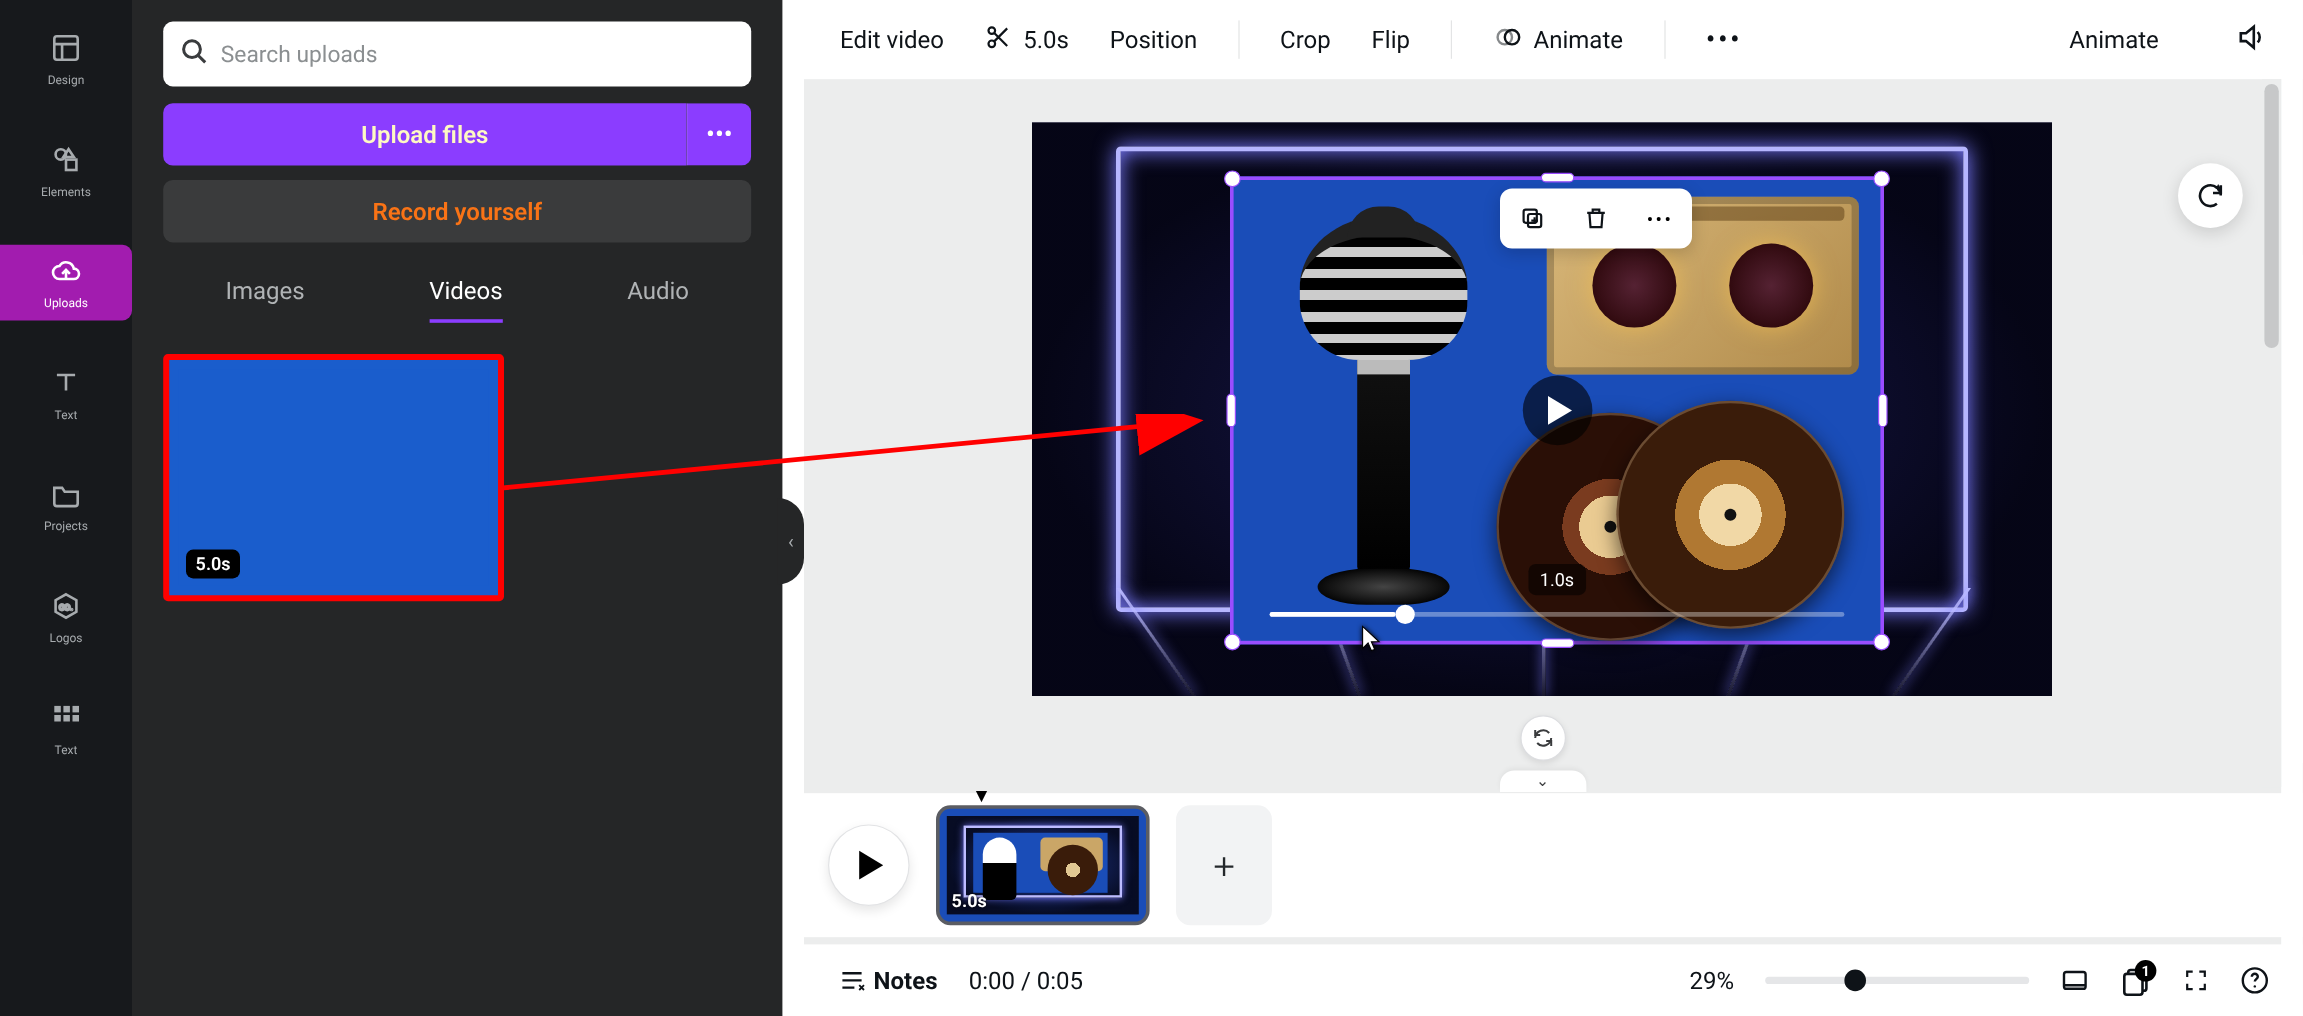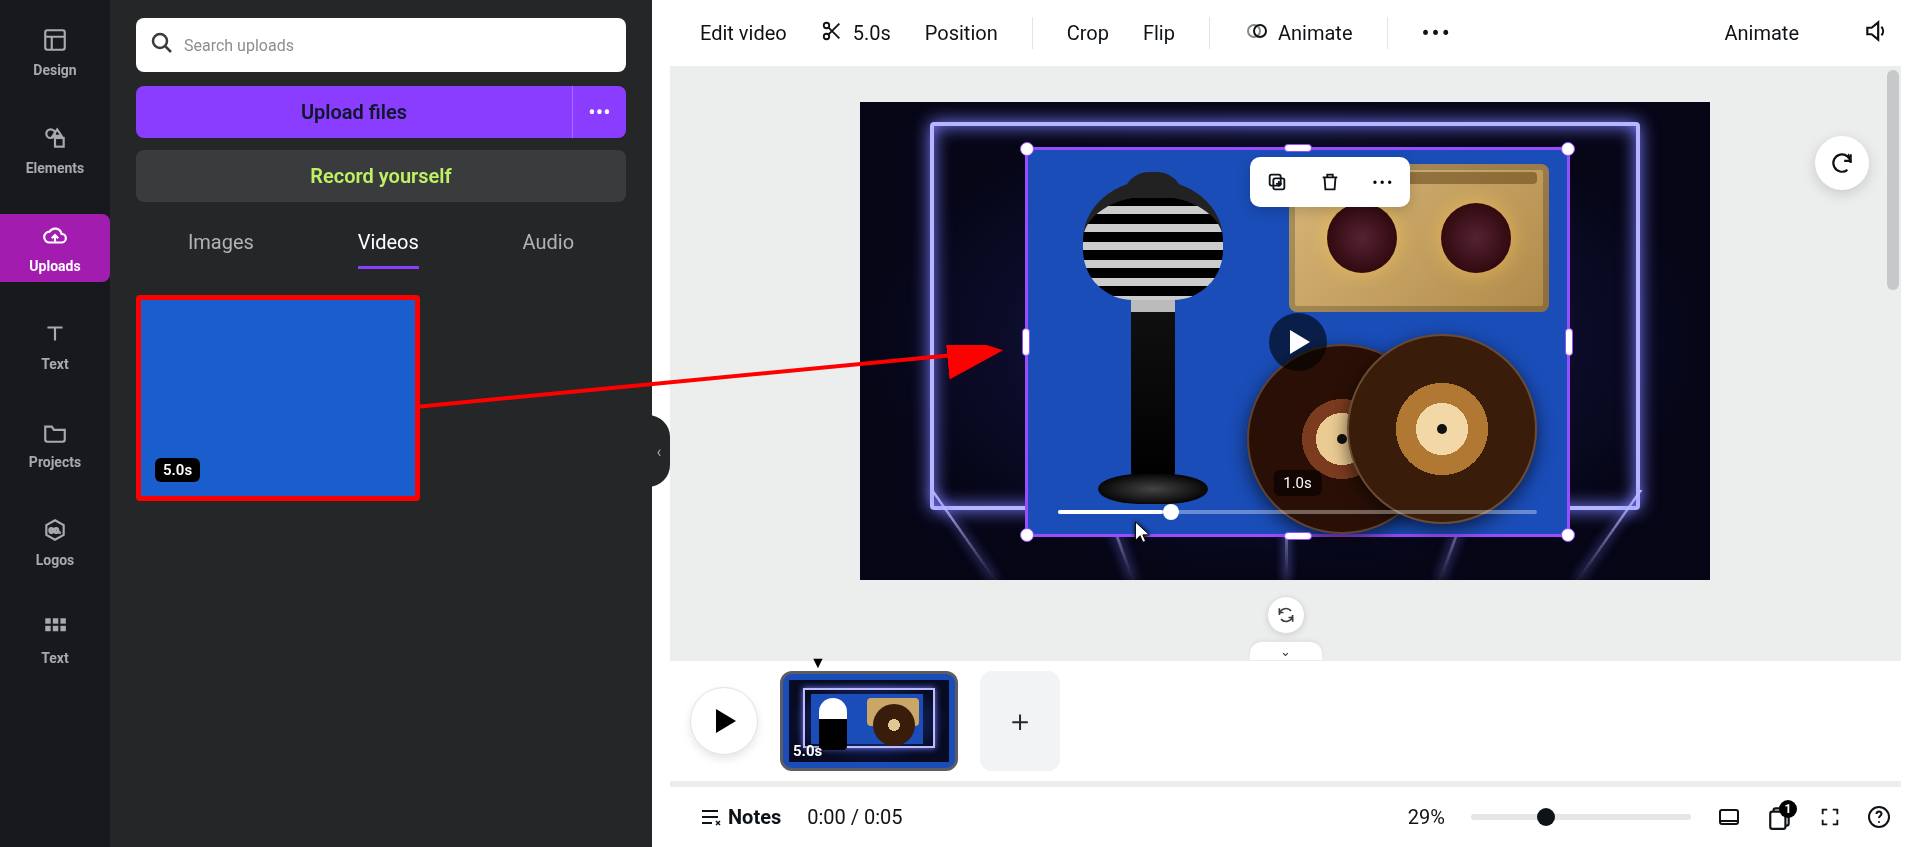--- a/index.html
+++ b/index.html
@@ -7,47 +7,47 @@
 
   
   .rail {
     position: absolute; left: 0; top: 0; width: 110px; height: 847px;
     background: #17191c; display: flex; flex-direction: column; align-items: center;
     padding-top: 18px; gap: 30px; color: #a7abae; font-size: 15px;
   }
   .rail-item { display: flex; flex-direction: column; align-items: center; gap: 8px; width: 100%; padding: 8px 0; cursor: pointer; }
   .rail-item.active { background: #a21caf; color: #fff; border-radius: 0 8px 8px 0; }
   .rail-icon { width: 28px; height: 28px; display:flex; align-items:center; justify-content:center; }
-  .rail-label { font-size: 14px; font-weight: bold; }
+  .rail-label { font-size: 10px; }
 
   
   .panel {
     position: absolute; left: 110px; top: 0; width: 542px; height: 847px;
     background: #252627; padding: 18px 26px 0 26px; color: #fff;
   }
   .search {
     display:flex; align-items:center; background:#fff; border-radius:8px;
     height: 54px; padding: 0 14px; gap: 10px;
   }
   .search input {
-    border:none; outline:none; font-size: 16px; color:#6d28d9; flex:1; background:transparent;
+    border:none; outline:none; font-size: 19px; color:#6d28d9; flex:1; background:transparent;
   }
   .search input::placeholder { color:#8b8f91; }
   .btn-row { margin-top: 14px; display:flex; gap:0; }
   .btn-upload {
-    flex:1; background:#8b3dff; color:#0f172a; border:none; border-radius:8px 0 0 8px;
+    flex:1; background:#8b3dff; color:#fef9c3; border:none; border-radius:8px 0 0 8px;
     height:52px; font-size:20px; font-weight:600; cursor:pointer;
   }
   .btn-upload-more {
     width:54px; background:#8b3dff; border:none; border-left:1px solid rgba(255,255,255,.25);
     border-radius:0 8px 8px 0; color:#fff; font-size:22px; cursor:pointer;
     display:flex; align-items:center; justify-content:center;
   }
   .btn-record {
-    margin-top:12px; width:100%; height:52px; background:#3a3b3c; color:#bef264;
+    margin-top:12px; width:100%; height:52px; background:#3a3b3c; color:#f97316;
     border:none; border-radius:8px; font-size:20px; font-weight:600; cursor:pointer;
   }
   .tabs { margin-top: 28px; display:flex; justify-content:space-around; font-size:20px; color:#b0b3b5; }
   .tab { padding-bottom: 12px; cursor:pointer; }
   .tab.active { color:#fff; border-bottom: 3px solid #8b3dff; }
   .thumb-wrap { margin-top: 26px; }
   .thumb {
     width: 284px; height: 206px; background:#1a5dcc; border: 5px solid #ff0000;
     position:relative; border-radius:4px;
   }

